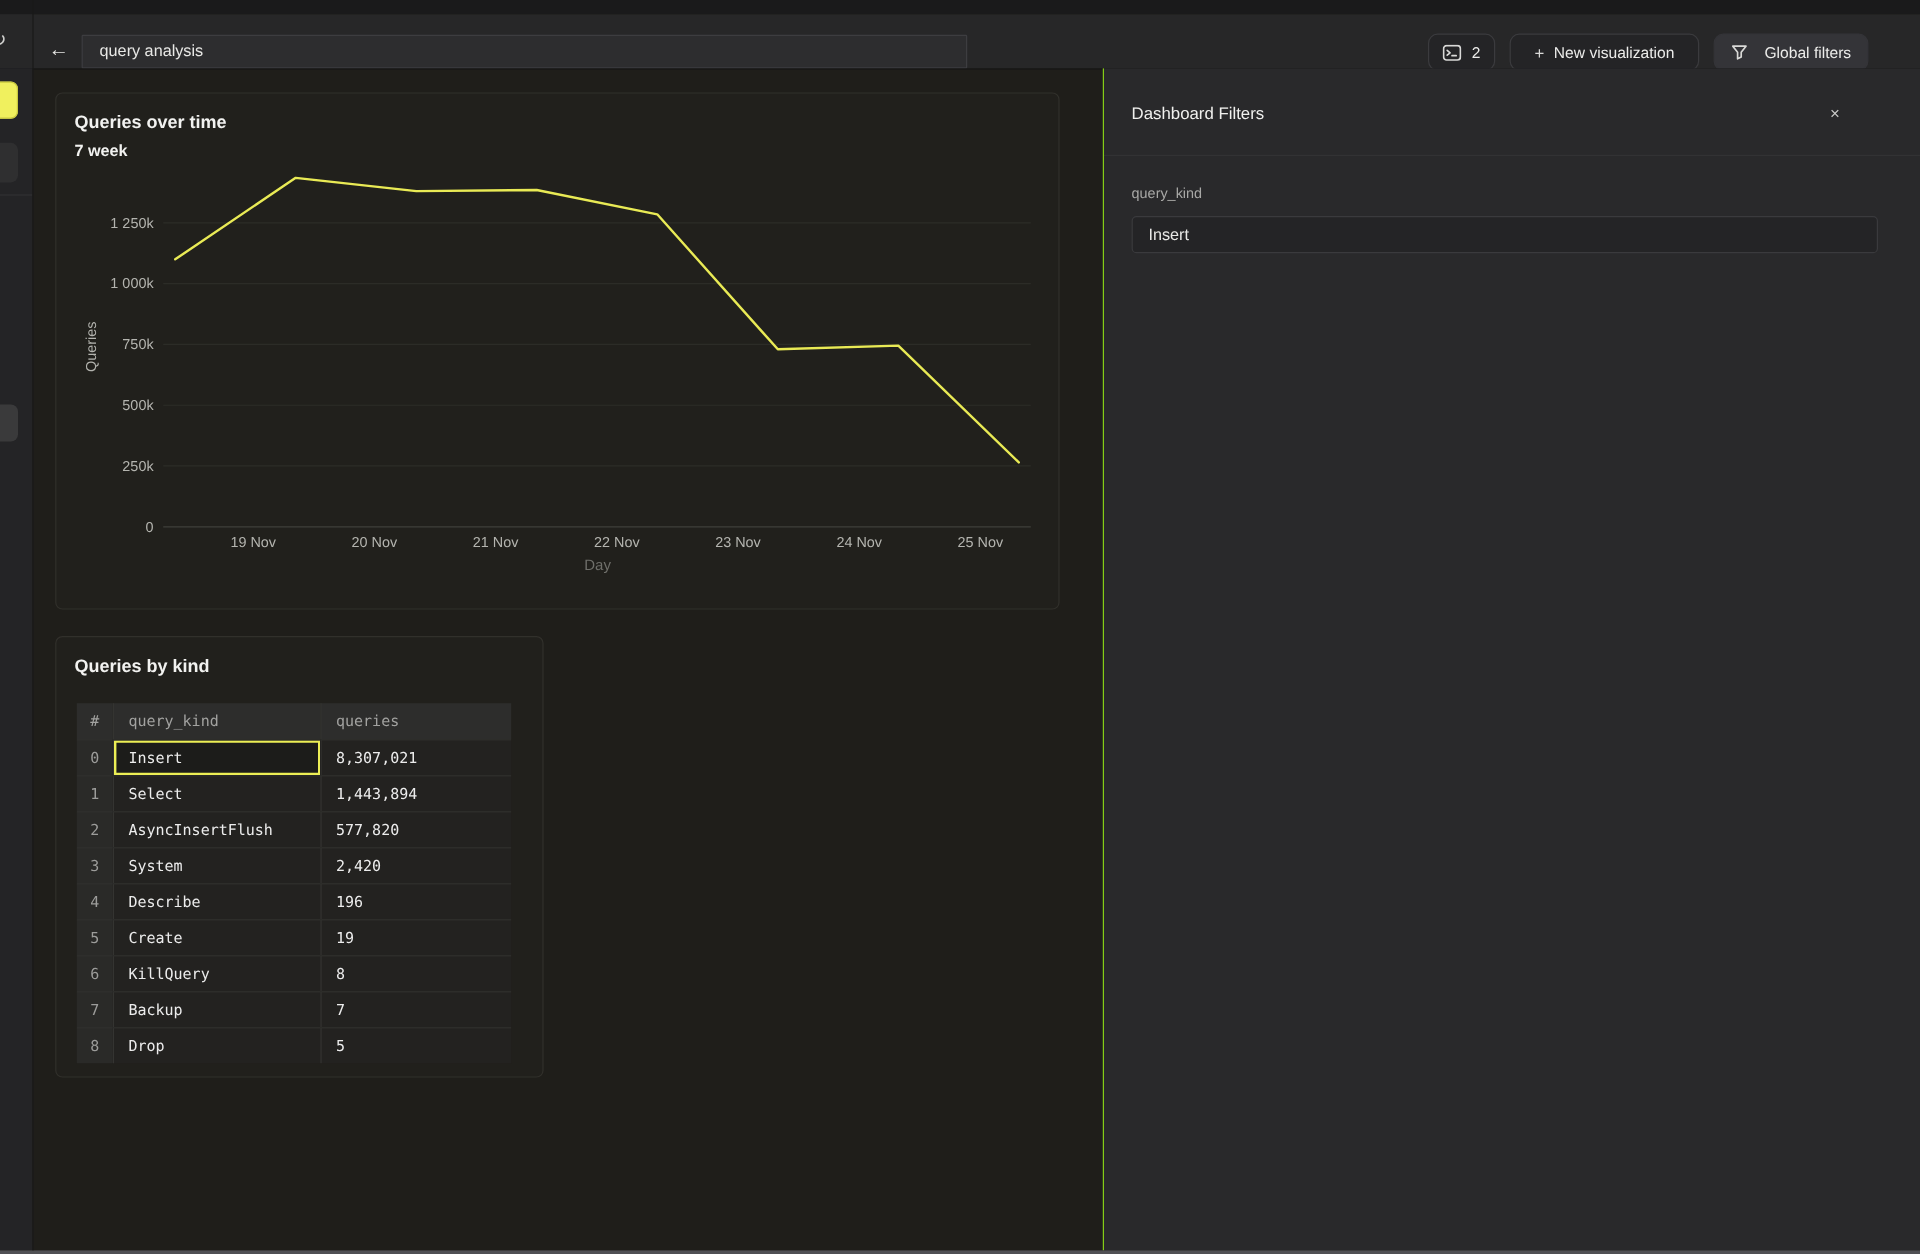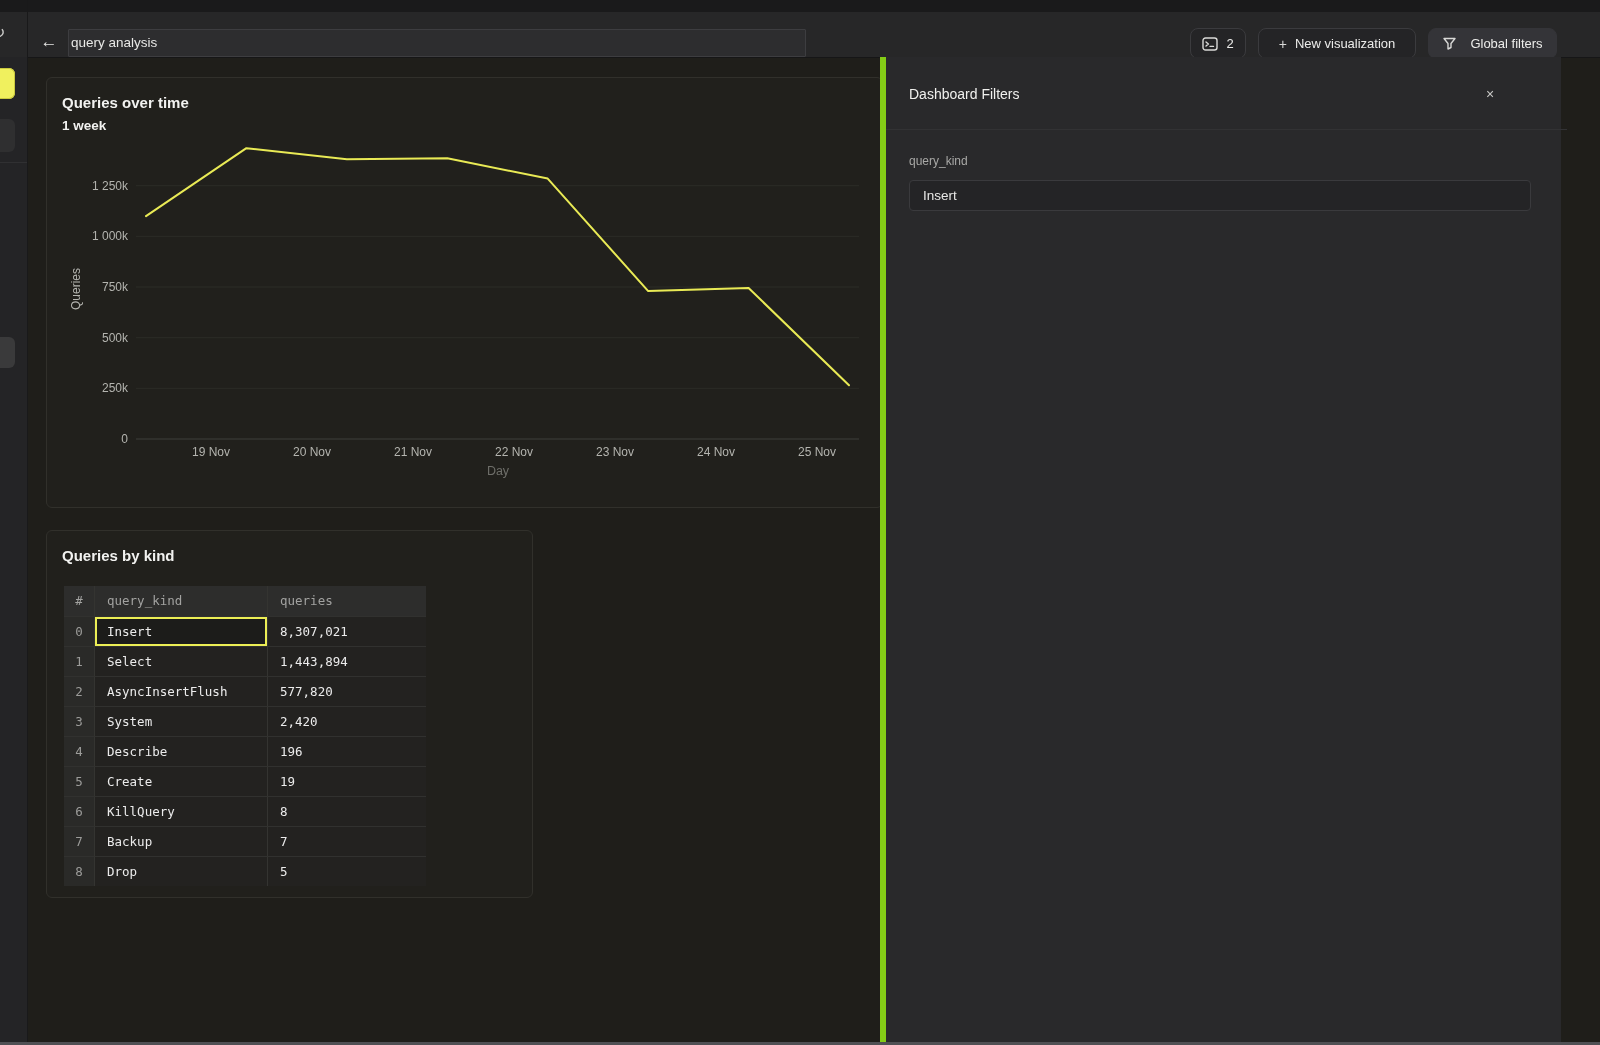--- a/index.html
+++ b/index.html
@@ -13,21 +13,21 @@
   .top-strip{position:absolute;left:0;top:0;width:1600px;height:12px;background:#1a1a1b;}
   .topbar{position:absolute;left:0;top:12px;width:1600px;height:45px;background:#272728;}
   .topbar-divider{position:absolute;left:0;top:57px;width:1600px;height:1px;background:#161617;}
   .v-divider{position:absolute;left:27px;top:0;width:1px;height:1042px;background:#19191a;z-index:5;}
   .bottom-strip{position:absolute;left:0;top:1042px;width:1600px;height:3px;background:#505054;}
 
   .back-btn{position:absolute;left:38px;top:19px;width:22px;height:22px;color:#e4e4e2;
     font-size:17px;line-height:22px;text-align:center;cursor:pointer;}
   .name-input{position:absolute;left:68px;top:17px;width:738px;height:28px;box-sizing:border-box;
     background:#2d2d2f;border:1px solid #3d3d40;border-radius:1px;color:#e8e8e6;
-    font-size:13.5px;line-height:26px;padding-left:2px;}
+    font-size:13.5px;line-height:26px;padding-left:14px;}
   .tb-btn{position:absolute;top:16px;height:31px;box-sizing:border-box;border-radius:8px;
     background:#242426;border:1px solid #3b3b3e;color:#ececea;font-size:13px;
     display:flex;align-items:center;justify-content:center;gap:8px;cursor:pointer;}
   .tb-btn .glyph{font-size:14px;color:#d9d9d7;}
   .btn-queries{left:1190px;width:56px;}
   .btn-newviz{left:1258px;width:158px;}
   .btn-global{left:1428px;width:129px;background:#343438;border-color:#343438;gap:13px;}
   .tb-btn svg{display:block;}
 
   
@@ -36,21 +36,21 @@
   .rail-history-wrap .g{position:absolute;left:-8px;top:11px;font-size:16px;color:#cfcfcd;}
   .tile{position:absolute;left:-11px;width:26px;border-radius:6px;}
   .tile-active{top:11px;height:31px;background:#f0f05e;box-shadow:0 0 0 1px #c9c93e inset;}
   .tile-g1{top:62px;height:33px;background:#2f2f30;}
   .tile-g2{top:280px;height:31px;background:#3a3a3b;}
   .rail-divider{position:absolute;left:0;top:105px;width:27px;height:1px;background:#303032;}
 
   
   .card{position:absolute;background:#21201c;border:1px solid #31302b;border-radius:6px;box-sizing:border-box;}
   .chart-card{left:46px;top:77px;width:837px;height:431px;}
-  .table-card{left:46px;top:530px;width:487px;height:368px;}
+  .table-card{left:46px;top:530px;width:407px;height:368px;}
   .card-title{position:absolute;left:15px;color:#f2f2f0;font-weight:bold;font-size:15px;}
   .chart-card .card-title{top:16px;}
   .chart-card .card-subtitle{position:absolute;left:15px;top:40px;color:#f2f2f0;font-weight:bold;font-size:13.5px;}
   .table-card .card-title{top:16px;}
 
   
   .chart-svg{position:absolute;left:0;top:0;}
   .chart-svg .grid-line{stroke:#2c2c27;stroke-width:1;}
   .chart-svg .axis-line{stroke:#3f3f3a;stroke-width:1;}
   .chart-svg text{font-family:"Liberation Sans",sans-serif;fill:#b4b4af;font-size:12px;}
@@ -66,22 +66,22 @@
   .qtable .cell{height:30px;line-height:30px;box-sizing:border-box;white-space:nowrap;overflow:hidden;}
   .qtable .th{background:#2d2d2c;color:#a2a2a0;}
   .qtable .th-idx{text-align:center;}
   .qtable .td-idx{background:#2a2a28;color:#9c9c9a;text-align:center;border-top:1px solid #31312f;}
   .qtable .td{background:#232220;color:#ececec;padding-left:12px;border-top:1px solid #31312f;
     border-left:1px solid #343431;}
   .qtable .th-pad{padding-left:12px;border-left:1px solid #343431;}
   .qtable .td.sel{position:relative;z-index:1;background:#1c1c1a;box-shadow:inset 0 0 0 2px #ecee55;}
 
   
-  .filters-panel{position:absolute;left:880px;top:57px;width:681px;height:985px;background:#29292b;
-    border-left:6px solid #84cc16;box-sizing:border-box;}
+  .filters-panel{position:absolute;left:919px;top:57px;width:681px;height:985px;background:#29292b;
+    border-left:1px solid #84cc16;box-sizing:border-box;}
   .fp-title{position:absolute;left:23px;top:29px;color:#f0f0ee;font-size:14px;font-weight:500;}
   .fp-close{position:absolute;right:62px;top:28px;width:18px;height:18px;color:#c9c9c7;font-size:14px;
     line-height:18px;text-align:center;cursor:pointer;}
   .fp-divider{position:absolute;left:0;top:72px;width:681px;height:1px;background:#323234;}
   .fp-field-label{position:absolute;left:23px;top:97px;color:#a8a8a6;font-size:12px;}
   .fp-input{position:absolute;left:23px;top:123px;width:622px;height:31px;box-sizing:border-box;
     background:#242426;border:1px solid #3a3a3d;border-radius:4px;color:#e8e8e6;
     font-size:13.5px;line-height:29px;padding-left:13px;}
 </style>
 </head>
@@ -127,21 +127,21 @@
 <div class="left-rail">
   <div class="tile tile-active"></div>
   <div class="tile tile-g1"></div>
   <div class="rail-divider"></div>
   <div class="tile tile-g2"></div>
 </div>
 <div class="v-divider"></div>
 
 <div class="card chart-card">
   <div class="card-title">Queries over time</div>
-  <div class="card-subtitle">1 week</div>
+  <div class="card-subtitle">7 week</div>
   <svg id="chart-svg" class="chart-svg" width="835" height="429" viewBox="0 0 835 429">
       <line x1="89" x2="812" y1="361.0" y2="361.0" class="axis-line"></line>
       <text x="81" y="365" class="ytick">0</text>
       <line x1="89" x2="812" y1="310.3" y2="310.3" class="grid-line"></line>
       <text x="81" y="314.3" class="ytick">250k</text>
       <line x1="89" x2="812" y1="259.7" y2="259.7" class="grid-line"></line>
       <text x="81" y="263.7" class="ytick">500k</text>
       <line x1="89" x2="812" y1="209.0" y2="209.0" class="grid-line"></line>
       <text x="81" y="213" class="ytick">750k</text>
       <line x1="89" x2="812" y1="158.3" y2="158.3" class="grid-line"></line>

